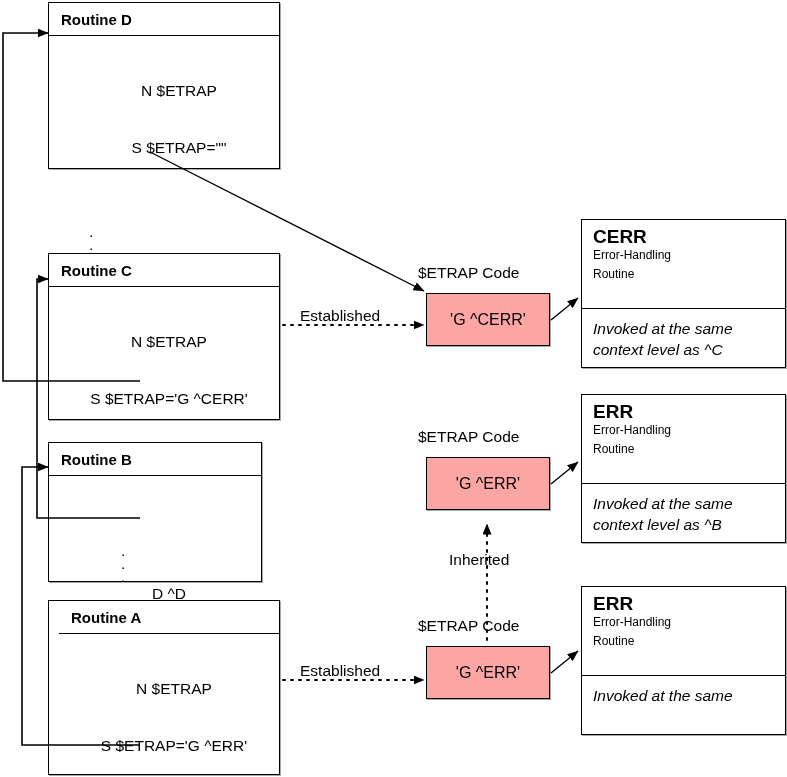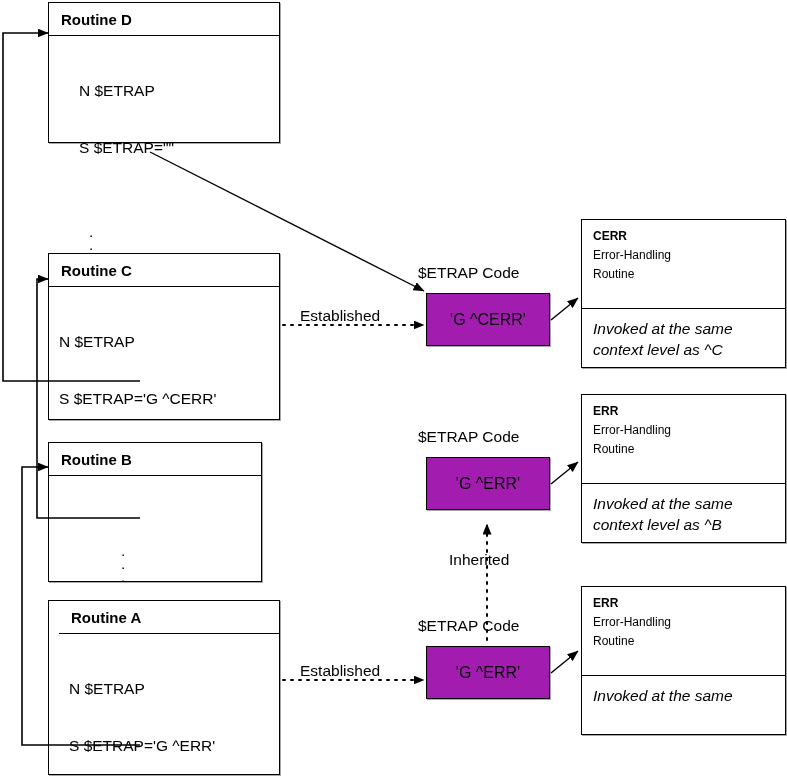--- a/index.html
+++ b/index.html
@@ -28,74 +28,75 @@
     background:#ffffff;
     white-space:nowrap;
   }
   .box .body{
     box-sizing:border-box;
     font-size:15.5px;
     padding:7px 0 0 10px;
     white-space:pre;
     line-height:19px;
   }
-  .code-line{white-space:pre;font-size:15.5px;line-height:19px;}
+  .code-line{white-space:pre;font-size:15.5px;line-height:19px;text-align:center;}
   .vdots{
     font-size:15.5px;line-height:13px;letter-spacing:0;
     white-space:pre;
   }
   .vdots span{display:block;height:13px;line-height:13px;}
 
   
   .codebox{
     position:absolute;box-sizing:border-box;
-    background:#a21caf;border:1px solid #000000;
+    background:#fca5a5;border:1px solid #000000;
     box-shadow:1px 1px 0 0 #a8a8a8;
     display:flex;align-items:center;justify-content:center;
     font-size:16px;
   }
 
   
   .handler{position:absolute;box-sizing:border-box;background:#fff;border:1px solid #000;box-shadow:1px 1px 0 0 #a8a8a8;}
   .handler .top{box-sizing:border-box;padding:7px 0 6px 11px;border-bottom:1px solid #000;}
-  .handler .top .nm{font-weight:bold;font-size:12px;line-height:19px;}
+  .handler .top .nm{font-weight:bold;font-size:19px;line-height:19px;}
   .handler .top .l1,.handler .top .l2{font-size:12px;line-height:19px;}
   .handler .bot{box-sizing:border-box;padding:9px 0 0 11px;}
   .handler .bot div{font-size:15.5px;line-height:21px;font-style:italic;}
 
   
   .lbl{position:absolute;font-size:15.5px;line-height:18px;white-space:nowrap;}
 
   svg.overlay{position:absolute;left:0;top:0;width:787px;height:777px;overflow:visible;}
 </style>
 </head>
 <body>
 
 <div id="stage">
 
-  <div class="box" style="left:48px;top:2px;width:232px;height:141px;">
+  <div class="box" style="left:48px;top:2px;width:232px;height:167px;">
     <div class="hdr">Routine D</div>
     <div class="body">
       <div class="code-line" style="padding-left:20px;">N $ETRAP</div>
       <div class="code-line" style="padding-left:20px;">S $ETRAP=""</div>
       <div class="vdots" style="padding-left:30px;padding-top:4px;">
         <span>.</span><span>.</span><span>.</span>
       </div>
       <div class="code-line" style="padding-left:1px;padding-top:4px;">Error</div>
     </div>
   </div>
 
   <div class="box" style="left:48px;top:253px;width:232px;height:167px;">
     <div class="hdr">Routine C</div>
     <div class="body">
       <div class="code-line">N $ETRAP</div>
       <div class="code-line">S $ETRAP='G ^CERR'</div>
       <div class="vdots" style="padding-left:22px;padding-top:4px;">
         <span>.</span><span>.</span><span>.</span>
       </div>
+      <div class="code-line" style="padding-top:5px;">D ^D</div>
     </div>
   </div>
 
   <div class="box" style="left:48px;top:442px;width:214px;height:140px;">
     <div class="hdr">Routine B</div>
     <div class="body" style="padding-top:4px;">
       <div class="vdots" style="padding-left:62px;">
         <span>.</span><span>.</span><span>.</span>
       </div>
       <div class="code-line" style="padding-left:50px;">D ^C</div>

